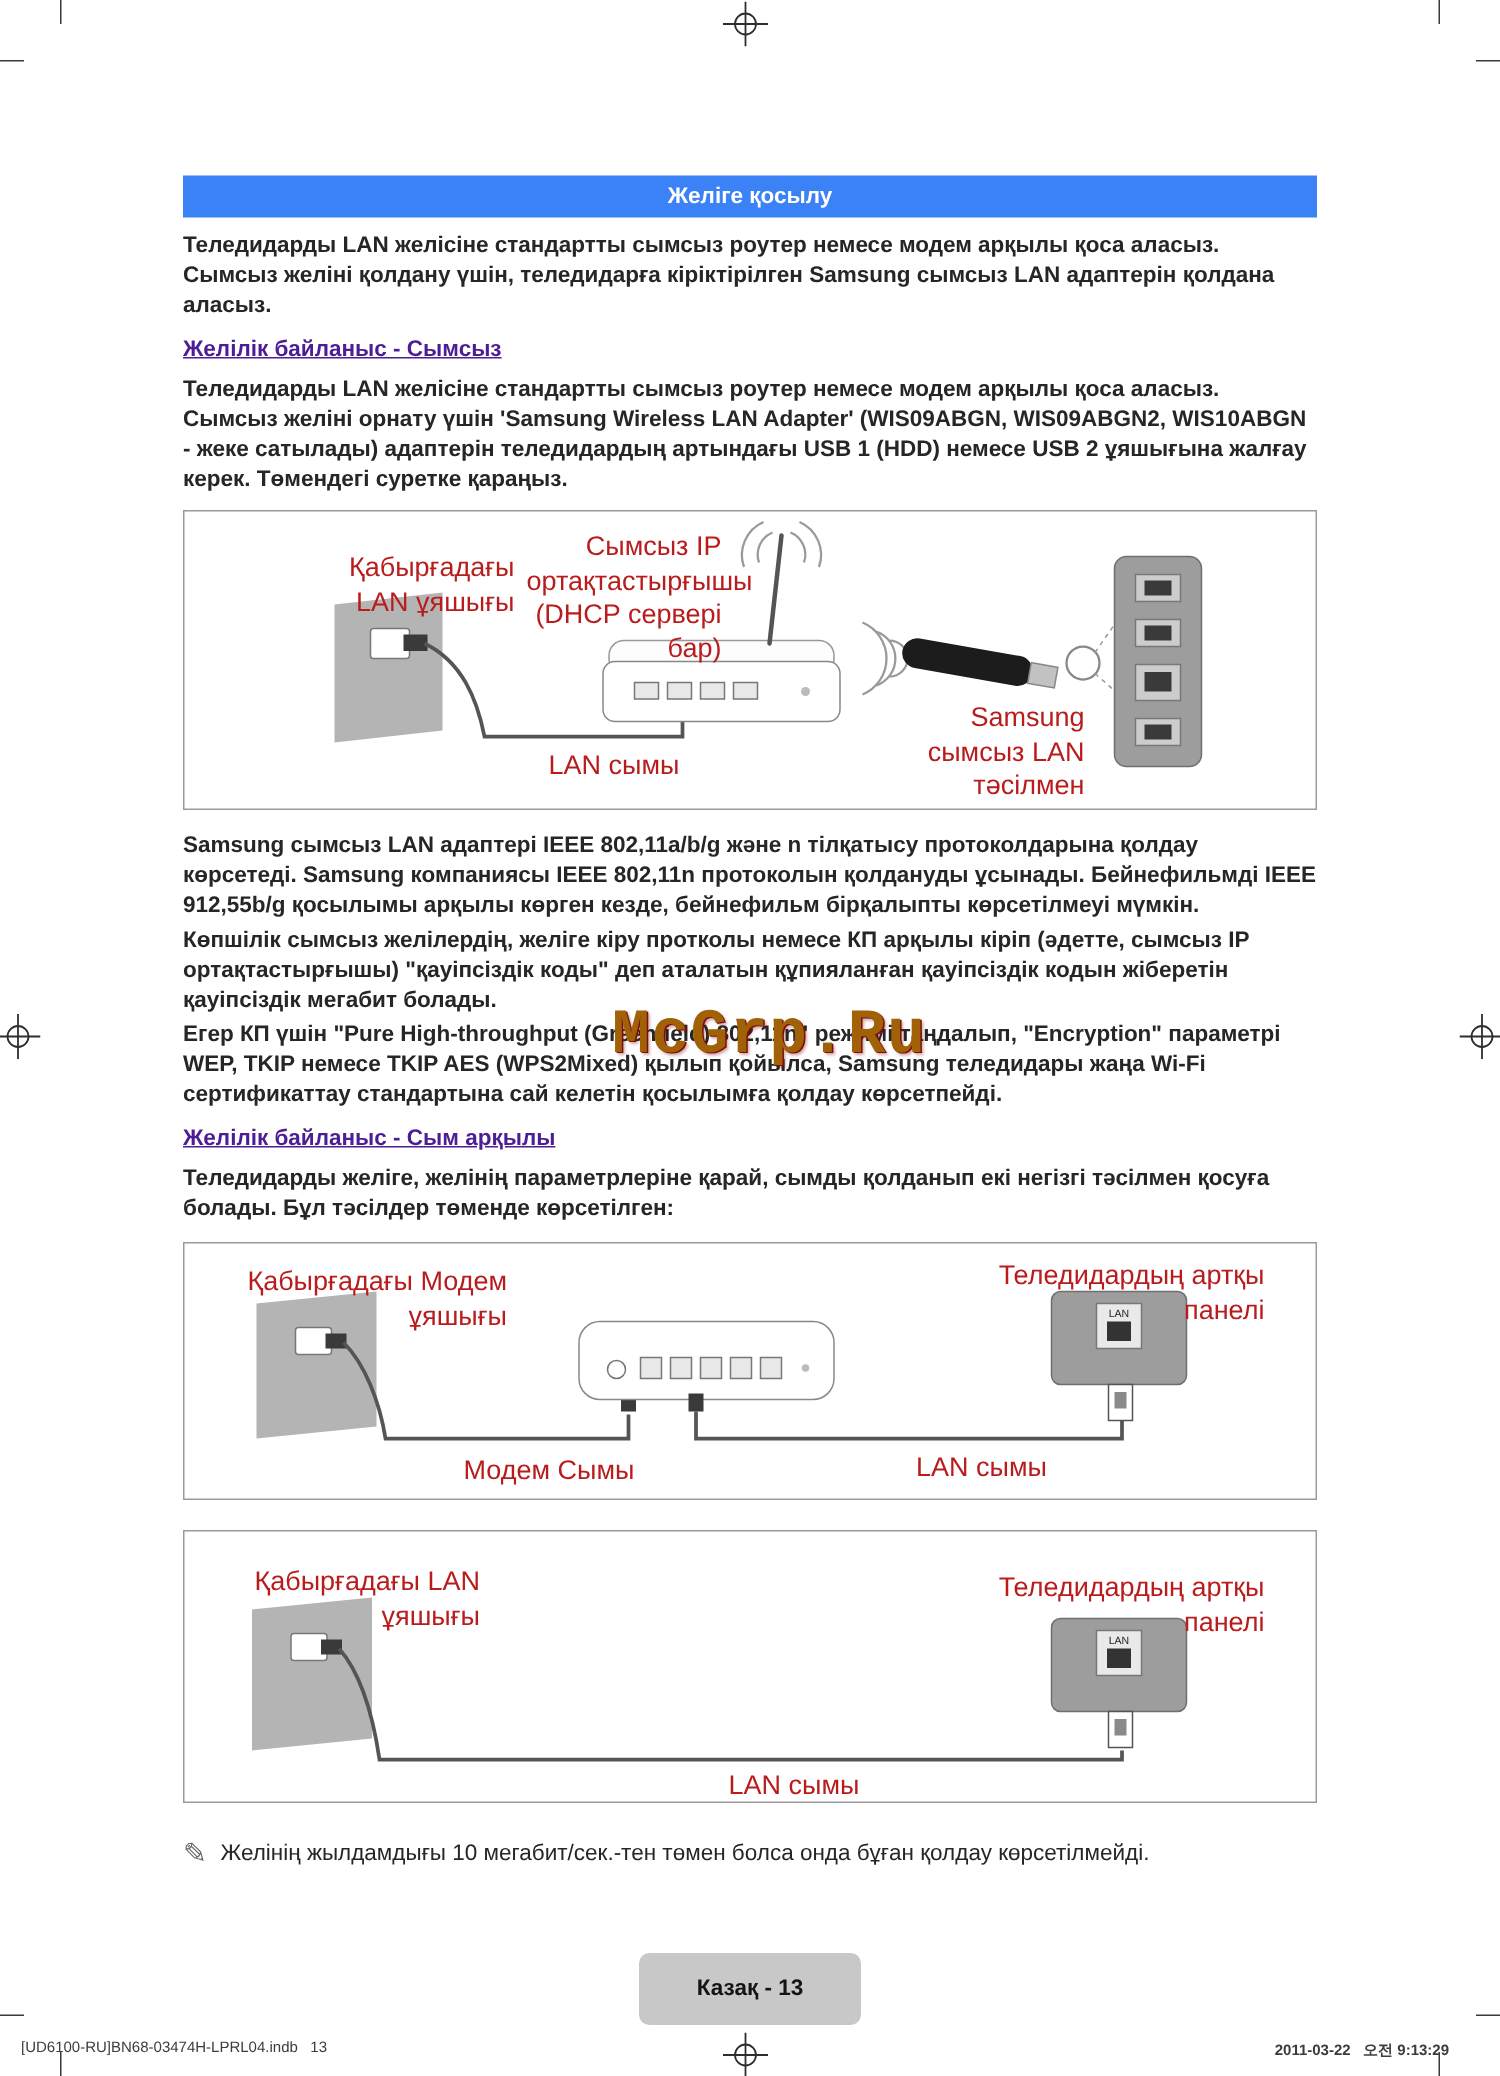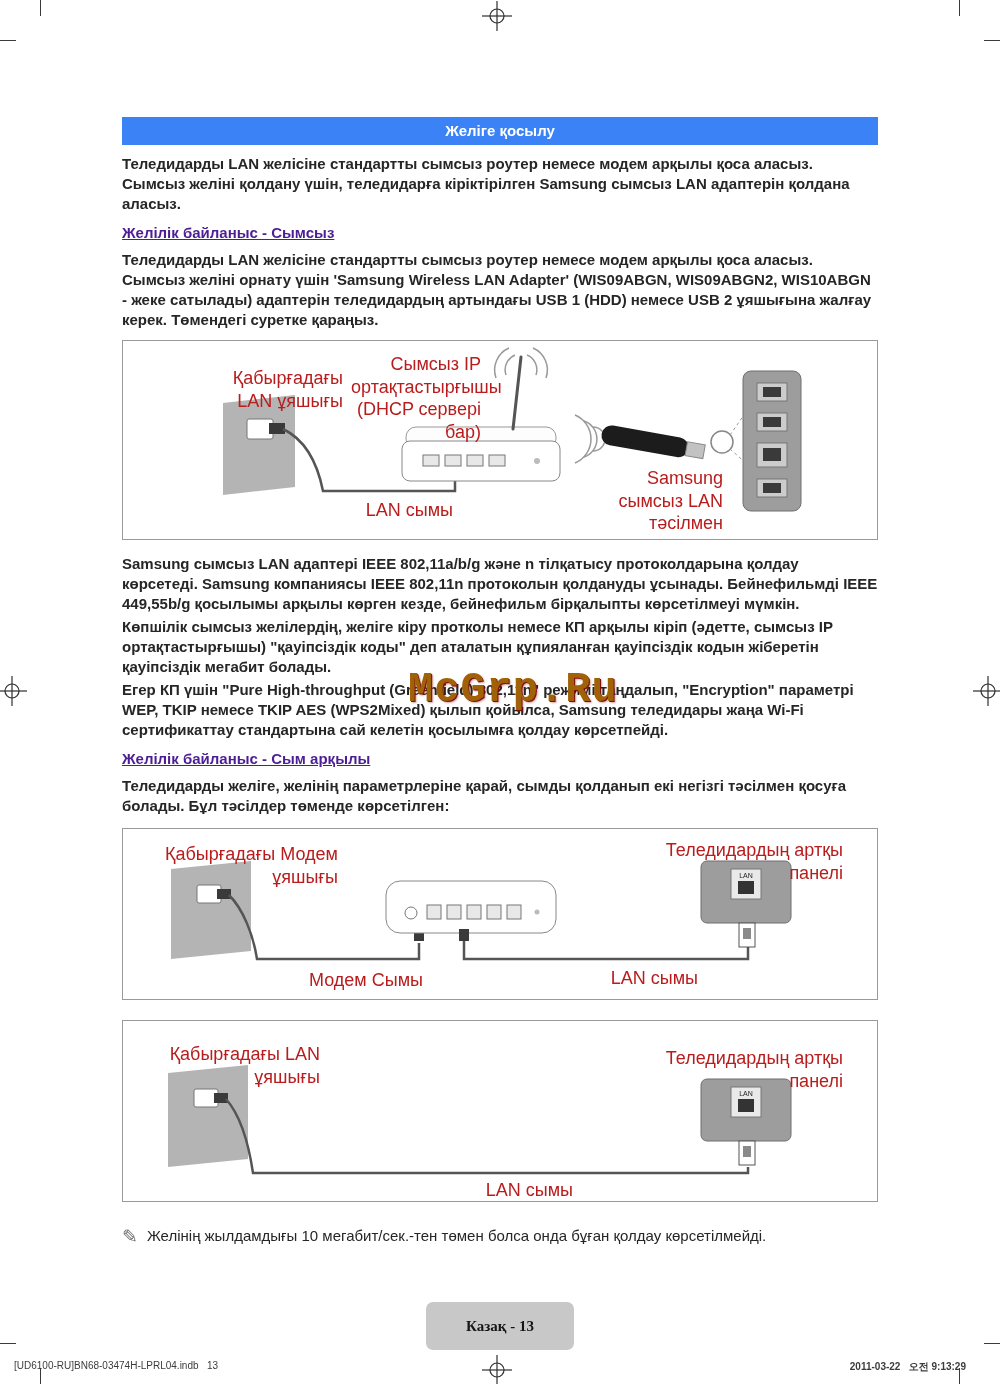--- a/index.html
+++ b/index.html
@@ -29,21 +29,21 @@
 
   .note{display:flex;gap:9px;align-items:flex-start;margin-top:12px;font-size:15px;line-height:20px;}
   .pencil{font-size:19px;color:#6a6a6a;line-height:1;transform:translateY(1px);}
 
   .watermark{position:absolute;left:408px;top:666px;font-family:Liberation Mono, monospace;
              font-weight:bold;font-size:42px;color:#a16207;letter-spacing:1px;
              text-shadow:1px 1px 0 #7e0d0d, 2px 2px 2px rgba(130,0,0,.35);}
 
   .page-badge{position:absolute;left:426px;top:1302px;width:148px;height:48px;
               background:#c8c8c8;border-radius:7px;color:#141414;font-weight:bold;
-              font-size:15px;text-align:center;line-height:48px;font-family:Liberation Serif, serif;}
+              font-size:15px;text-align:center;line-height:48px;}
 
   .footer-left{position:absolute;left:14px;top:1360px;font-size:10px;color:#3c3c3c;white-space:pre;}
   .footer-right{position:absolute;right:34px;top:1360px;font-size:10px;color:#3c3c3c;white-space:pre;font-weight:bold;}
 </style>
 </head>
 <body>
 
 <div class="page">
 
   <div class="trim" style="left:40px;top:0;width:1px;height:16px"></div>
@@ -136,21 +136,21 @@
           <rect x="634" y="138" width="30" height="18" fill="#cccccc" stroke="#777"></rect>
           <rect x="640" y="142" width="18" height="10" fill="#3a3a3a"></rect>
         </g>
       </svg>
       <div class="dlabel" style="left:70px;top:26px;width:150px">Қабырғадағы LAN ұяшығы</div>
       <div class="dlabel" style="left:228px;top:12px;width:130px">Сымсыз IP ортақтастырғышы (DHCP сервері бар)</div>
       <div class="dlabel" style="left:200px;top:158px;width:130px">LAN сымы</div>
       <div class="dlabel" style="left:460px;top:126px;width:140px">Samsung сымсыз LAN тәсілмен</div>
     </div>
 
-    <p class="body tight">Samsung сымсыз LAN адаптері IEEE 802,11a/b/g және n тілқатысу протоколдарына қолдау көрсетеді. Samsung компаниясы IEEE 802,11n протоколын қолдануды ұсынады. Бейнефильмді IEEE 449,55b/g қосылымы арқылы көрген кезде, бейнефильм бірқалыпты көрсетілмеуі мүмкін.</p>
+    <p class="body tight">Samsung сымсыз LAN адаптері IEEE 802,11a/b/g және n тілқатысу протоколдарына қолдау көрсетеді. Samsung компаниясы IEEE 802,11n протоколын қолдануды ұсынады. Бейнефильмді IEEE 912,55b/g қосылымы арқылы көрген кезде, бейнефильм бірқалыпты көрсетілмеуі мүмкін.</p>
     <p class="body tight">Көпшілік сымсыз желілердің, желіге кіру протколы немесе КП арқылы кіріп (әдетте, сымсыз IP ортақтастырғышы) "қауіпсіздік коды" деп аталатын құпияланған қауіпсіздік кодын жіберетін қауіпсіздік мегабит болады.</p>
     <p class="body">Егер КП үшін "Pure High-throughput (Greenfield) 802,11n" режимі таңдалып, "Encryption" параметрі WEP, TKIP немесе TKIP AES (WPS2Mixed) қылып қойылса, Samsung теледидары жаңа Wi-Fi сертификаттау стандартына сай келетін қосылымға қолдау көрсетпейді.</p>
 
     <h3 class="section">Желілік байланыс - Сым арқылы</h3>
 
     <p class="body">Теледидарды желіге, желінің параметрлеріне қарай, сымды қолданып екі негізгі тәсілмен қосуға болады. Бұл тәсілдер төменде көрсетілген:</p>
 
     <div class="diagram-box" id="diagram-modem">
       <svg class="dsvg" width="754" height="168" viewBox="0 0 754 168">
         <g>

